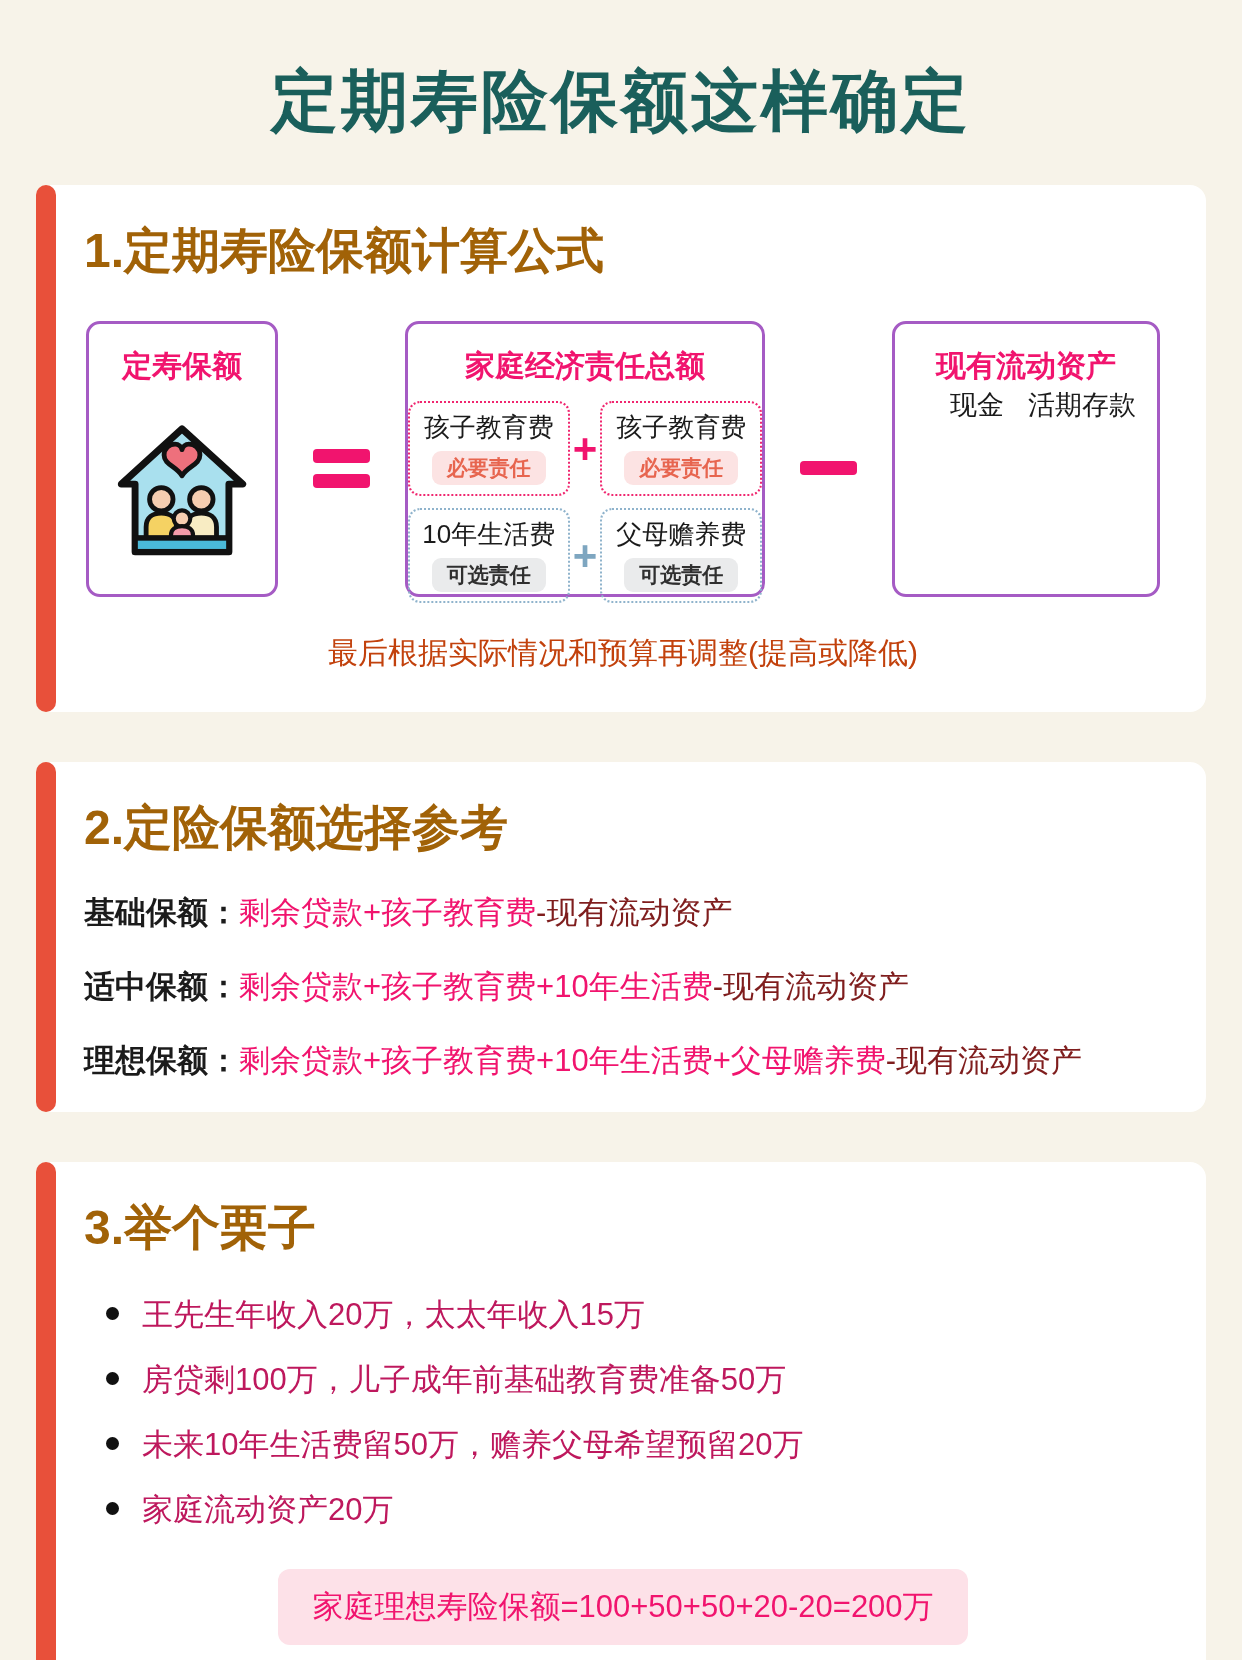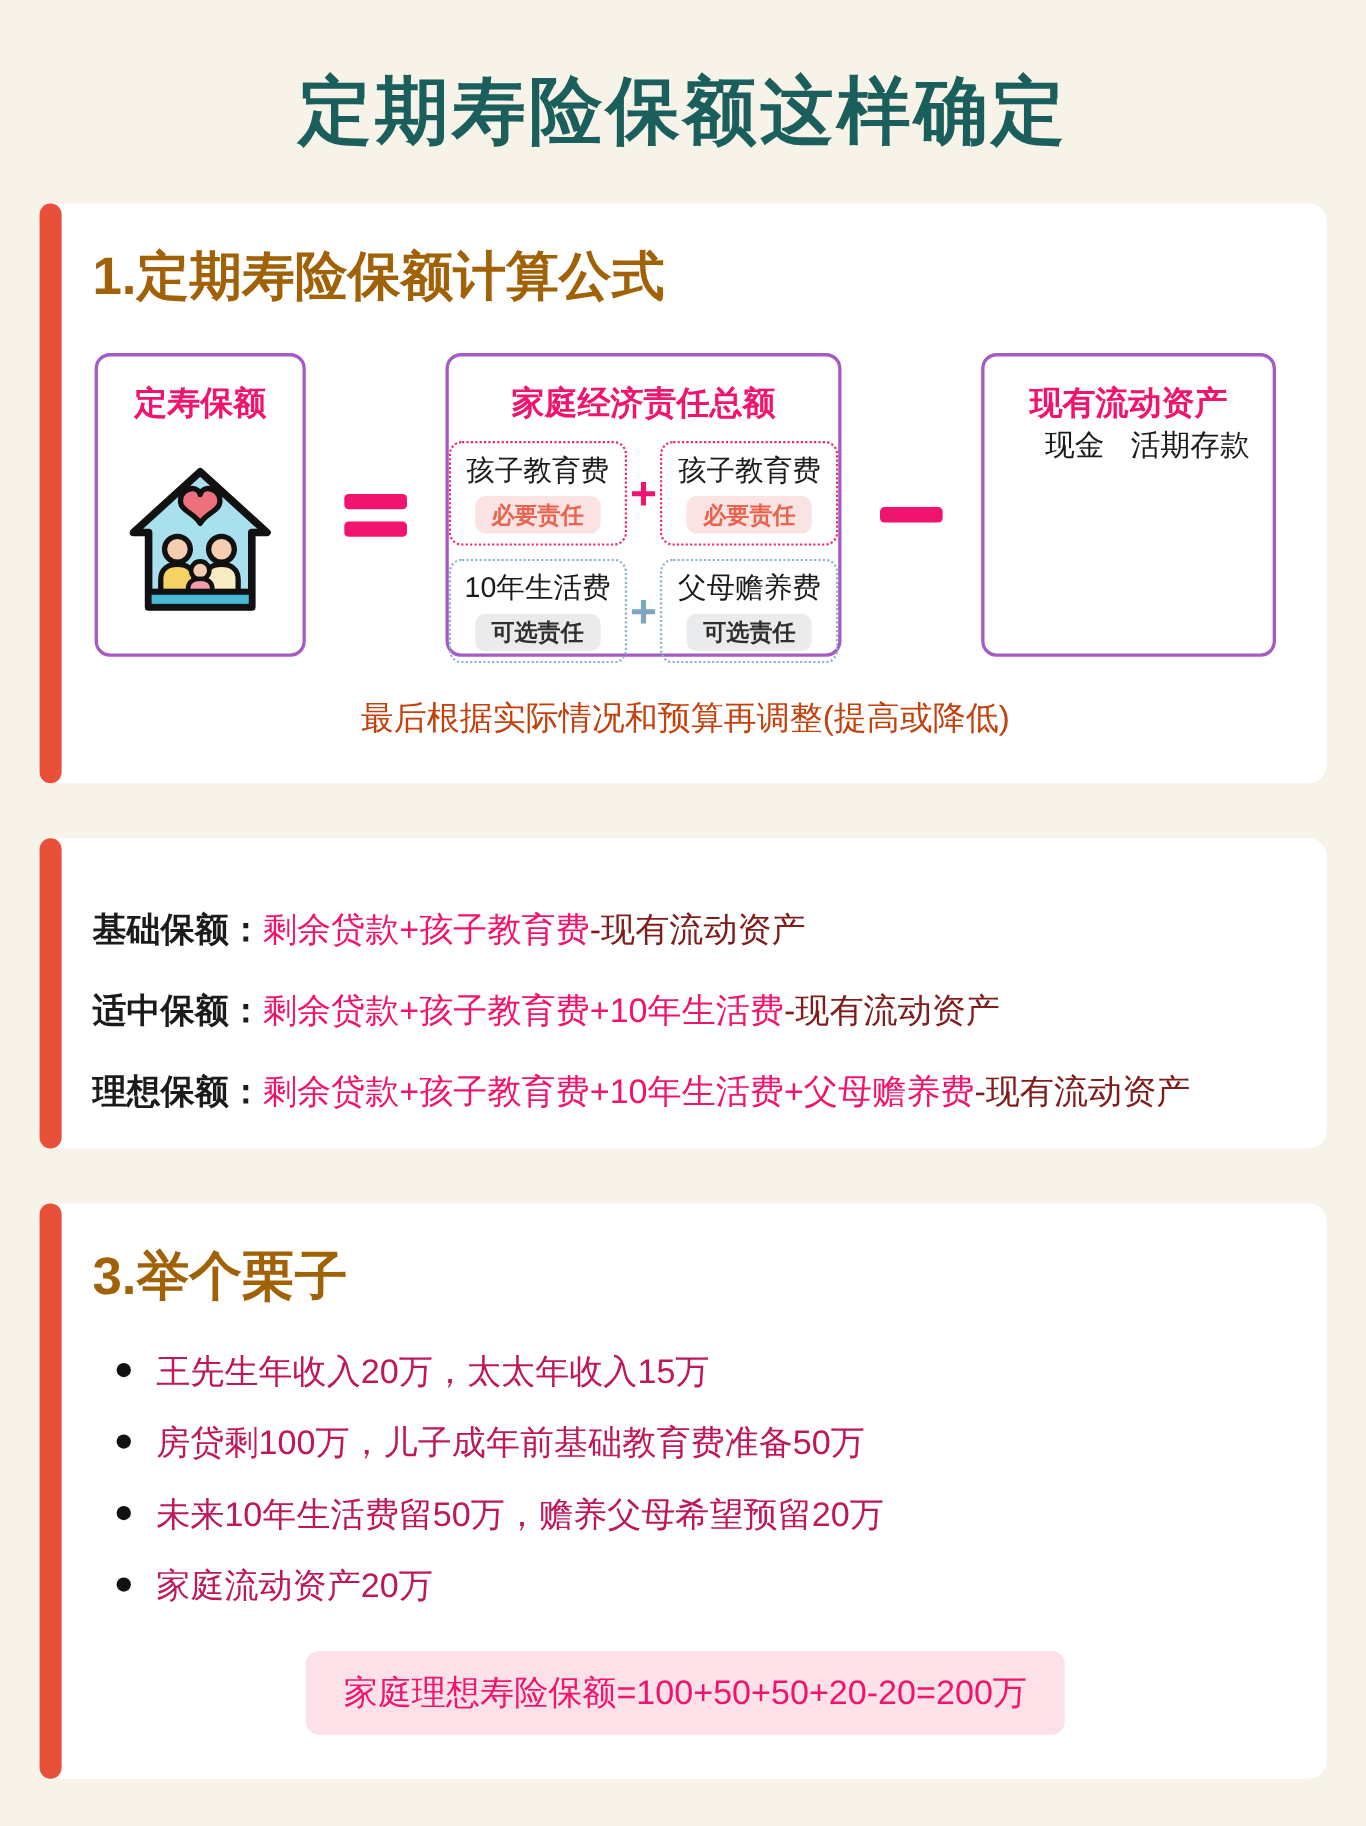--- a/index.html
+++ b/index.html
@@ -178,20 +178,21 @@
         </div>
       </div>
 
     </div>
 
     <p class="note">最后根据实际情况和预算再调整(提高或降低)</p>
   </section>
 
   <section class="card">
     <div class="card-bar"></div>
+    <h2 class="sec-header">2.定险保额选择参考</h2>
     <div class="ref-rows">
       <div class="ref-row">
         <span class="ref-label">基础保额：</span><span class="ref-formula">剩余贷款+孩子教育费</span><span class="ref-suffix">-现有流动资产</span>
       </div>
       <div class="ref-row">
         <span class="ref-label">适中保额：</span><span class="ref-formula">剩余贷款+孩子教育费+10年生活费</span><span class="ref-suffix">-现有流动资产</span>
       </div>
       <div class="ref-row">
         <span class="ref-label">理想保额：</span><span class="ref-formula">剩余贷款+孩子教育费+10年生活费+父母赡养费</span><span class="ref-suffix">-现有流动资产</span>
       </div>

